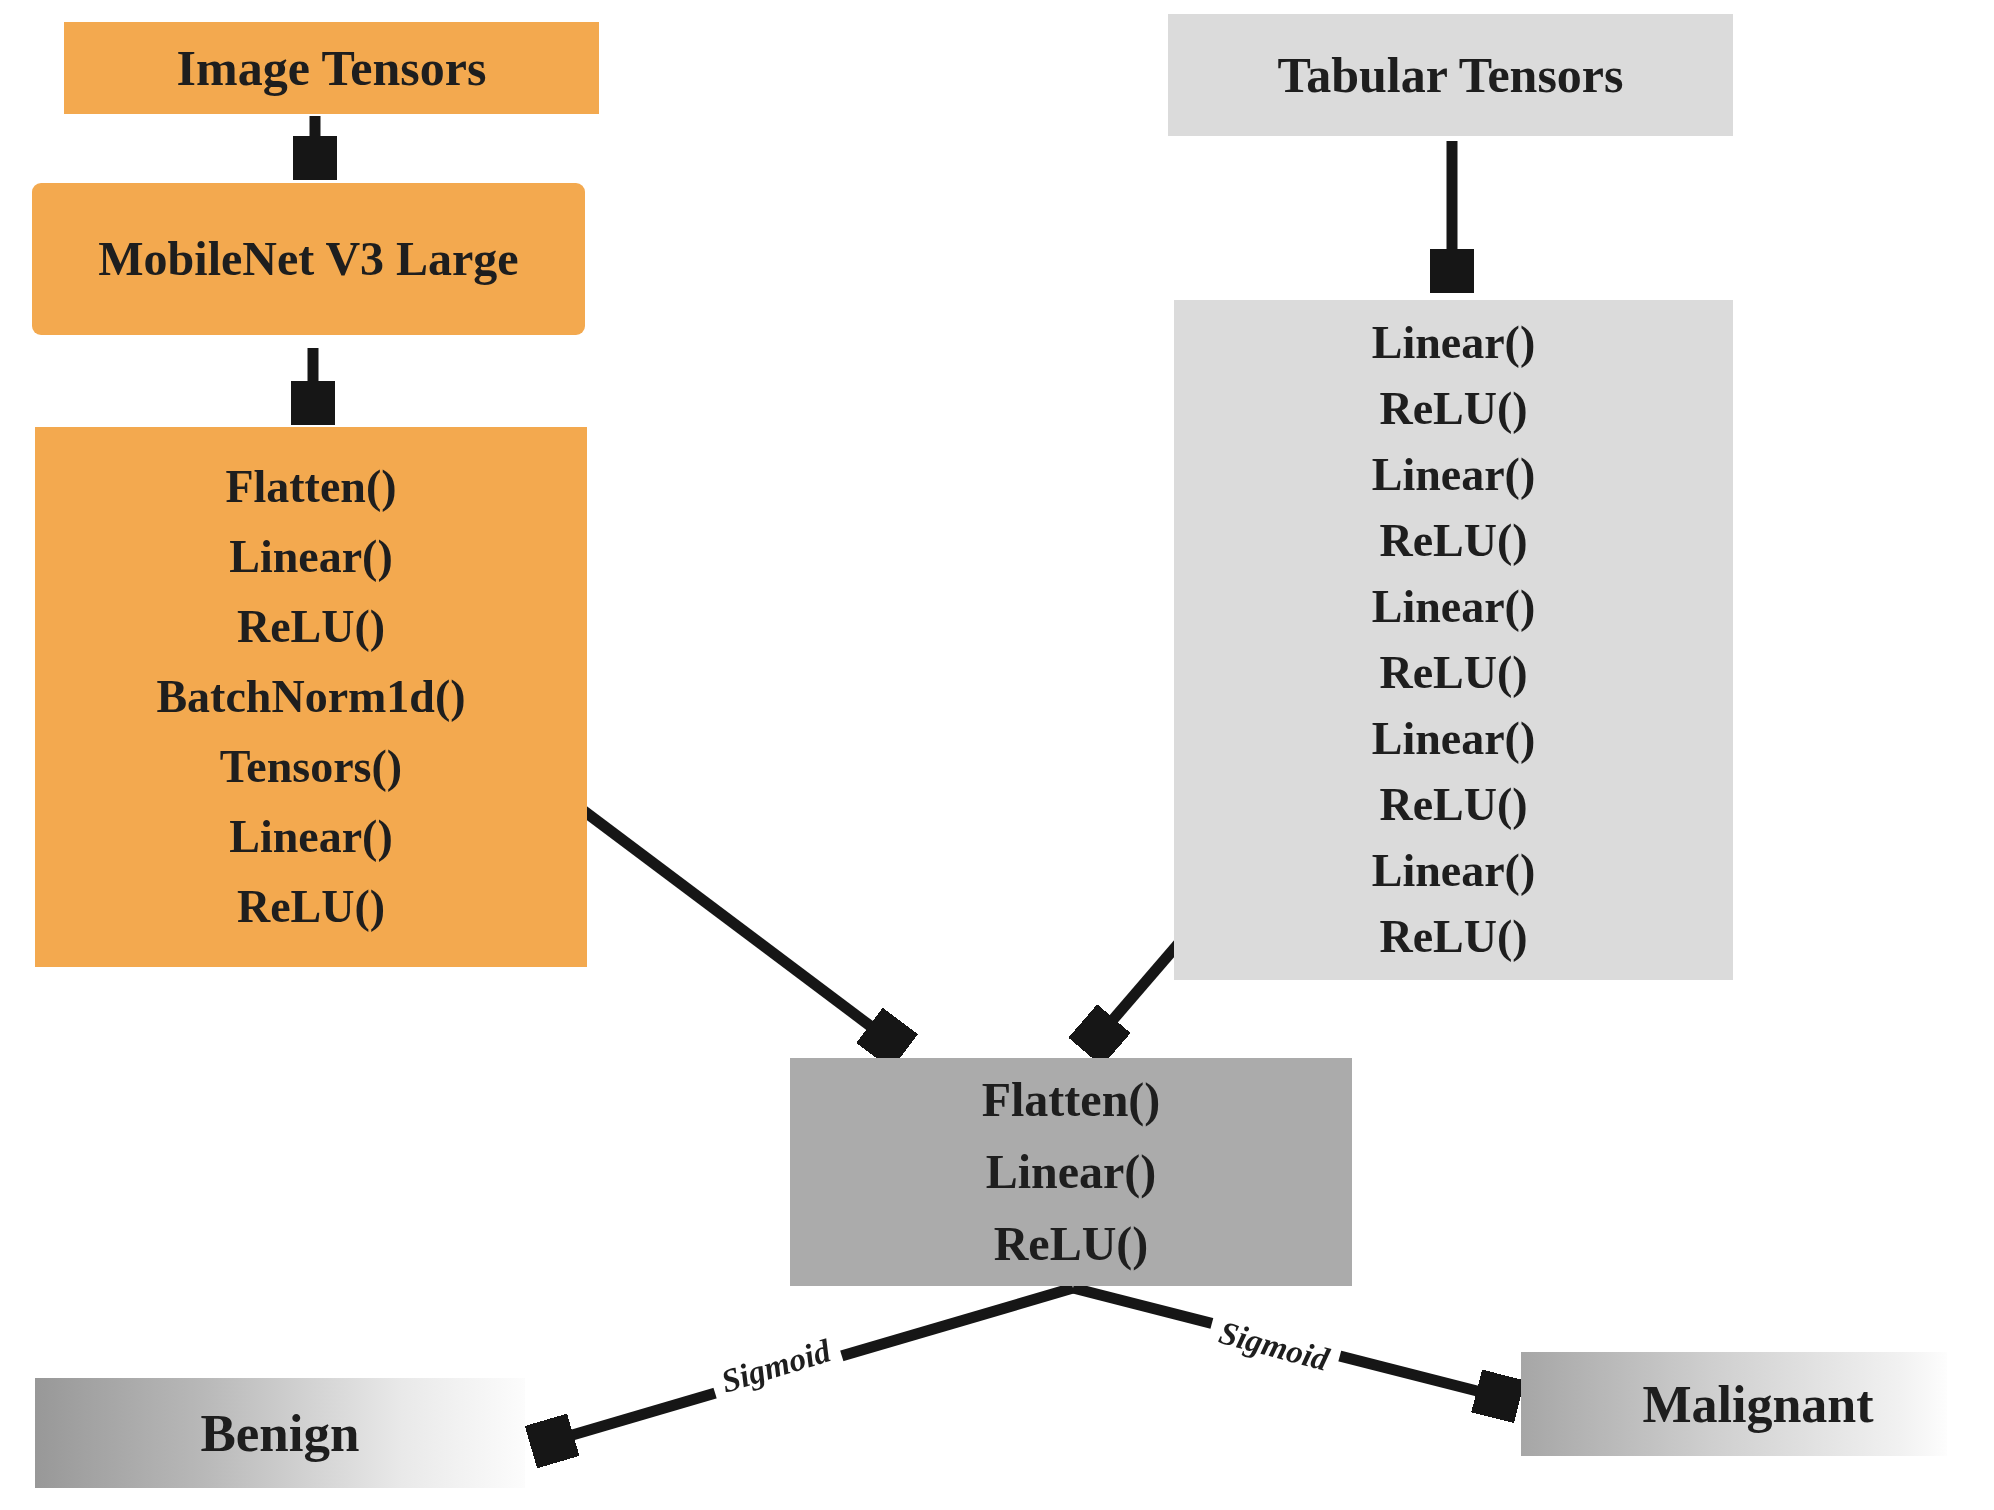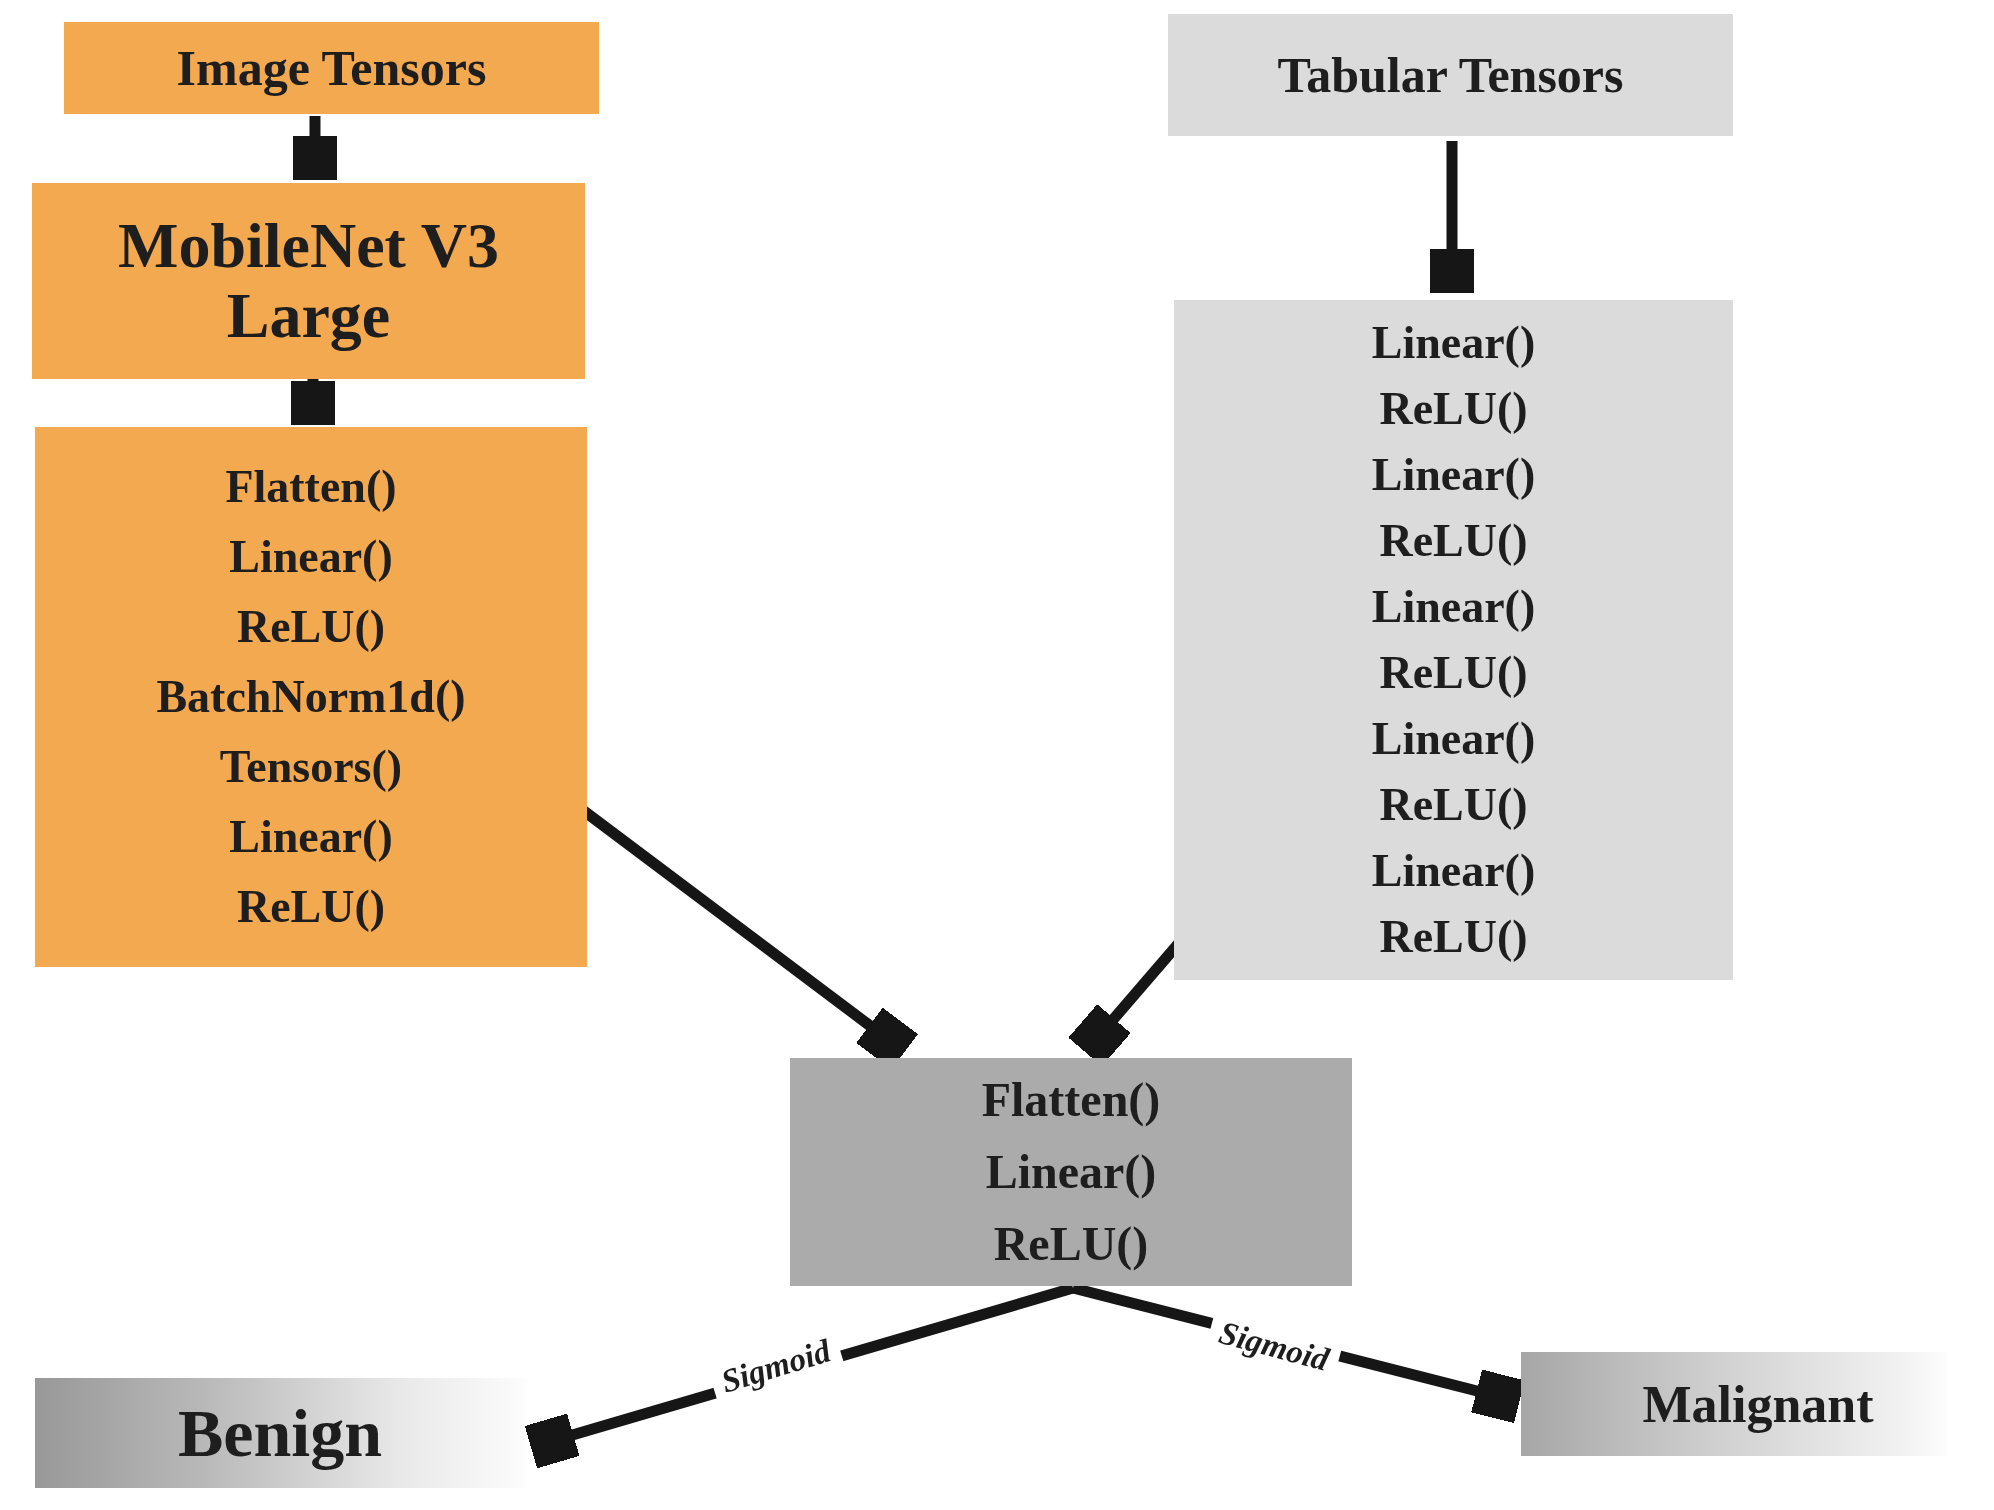--- a/index.html
+++ b/index.html
@@ -20,33 +20,33 @@
     justify-content: center;
     text-align: center;
     font-weight: 700;
     box-sizing: border-box;
   }
   .orange { background: #f3a94f; }
   .lightgray { background: #dbdbdb; }
   .midgray { background: #ababab; }
 
   .box-image-tensors   { left: 64px;   top: 22px;   width: 535px; height: 92px;  font-size: 50px; }
-  .box-mobilenet       { left: 32px;   top: 183px;  width: 553px; height: 196px; font-size: 64px; line-height: 70px; }
+  .box-mobilenet       { left: 32px;   top: 183px;  width: 553px; height: 152px; font-size: 48px; line-height: 70px; border-radius: 9px; }
   .box-image-head      { left: 35px;   top: 427px;  width: 552px; height: 540px; font-size: 46px; }
   .box-image-head .line{ line-height: 70px; }
 
   .box-tabular-tensors { left: 1168px; top: 14px;   width: 565px; height: 122px; font-size: 50px; }
   .box-tabular-mlp     { left: 1174px; top: 300px;  width: 559px; height: 680px; font-size: 46px; }
   .box-tabular-mlp .line { line-height: 66px; }
 
   .box-fusion          { left: 790px;  top: 1058px; width: 562px; height: 228px; font-size: 48px; }
   .box-fusion .line    { line-height: 72px; }
 
   .box-benign {
-    left: 35px; top: 1378px; width: 490px; height: 110px; font-size: 68px;
+    left: 35px; top: 1378px; width: 490px; height: 110px; font-size: 53px;
     background: linear-gradient(90deg, #989898 0%, #b9b9b9 35%, #e9e9e9 75%, #fcfcfc 100%);
   }
   .box-malignant {
     left: 1521px; top: 1352px; width: 426px; height: 104px; font-size: 52px;
     background: linear-gradient(90deg, #a6a6a6 0%, #cfcfcf 45%, #f2f2f2 90%, #fdfdfd 100%);
     padding-left: 48px;
   }
 
   .sigmoid-label {
     position: absolute;

